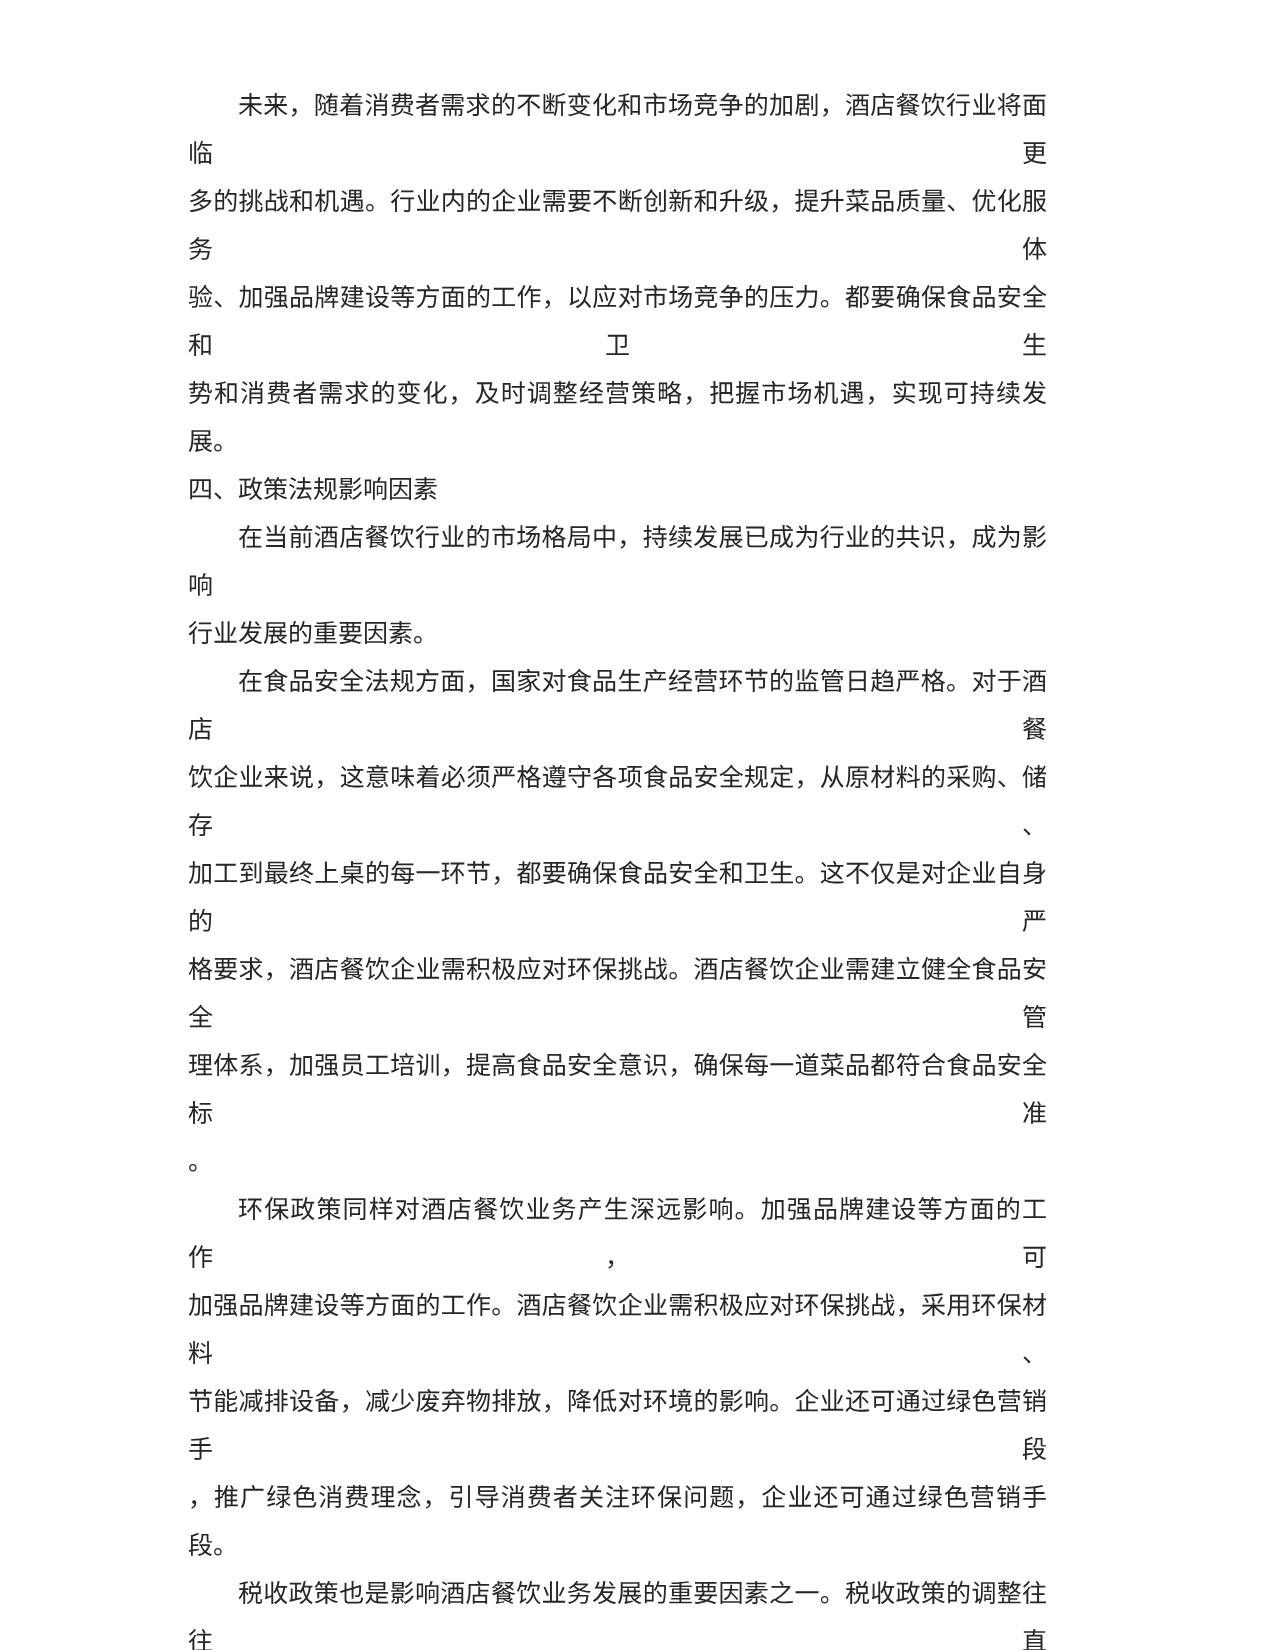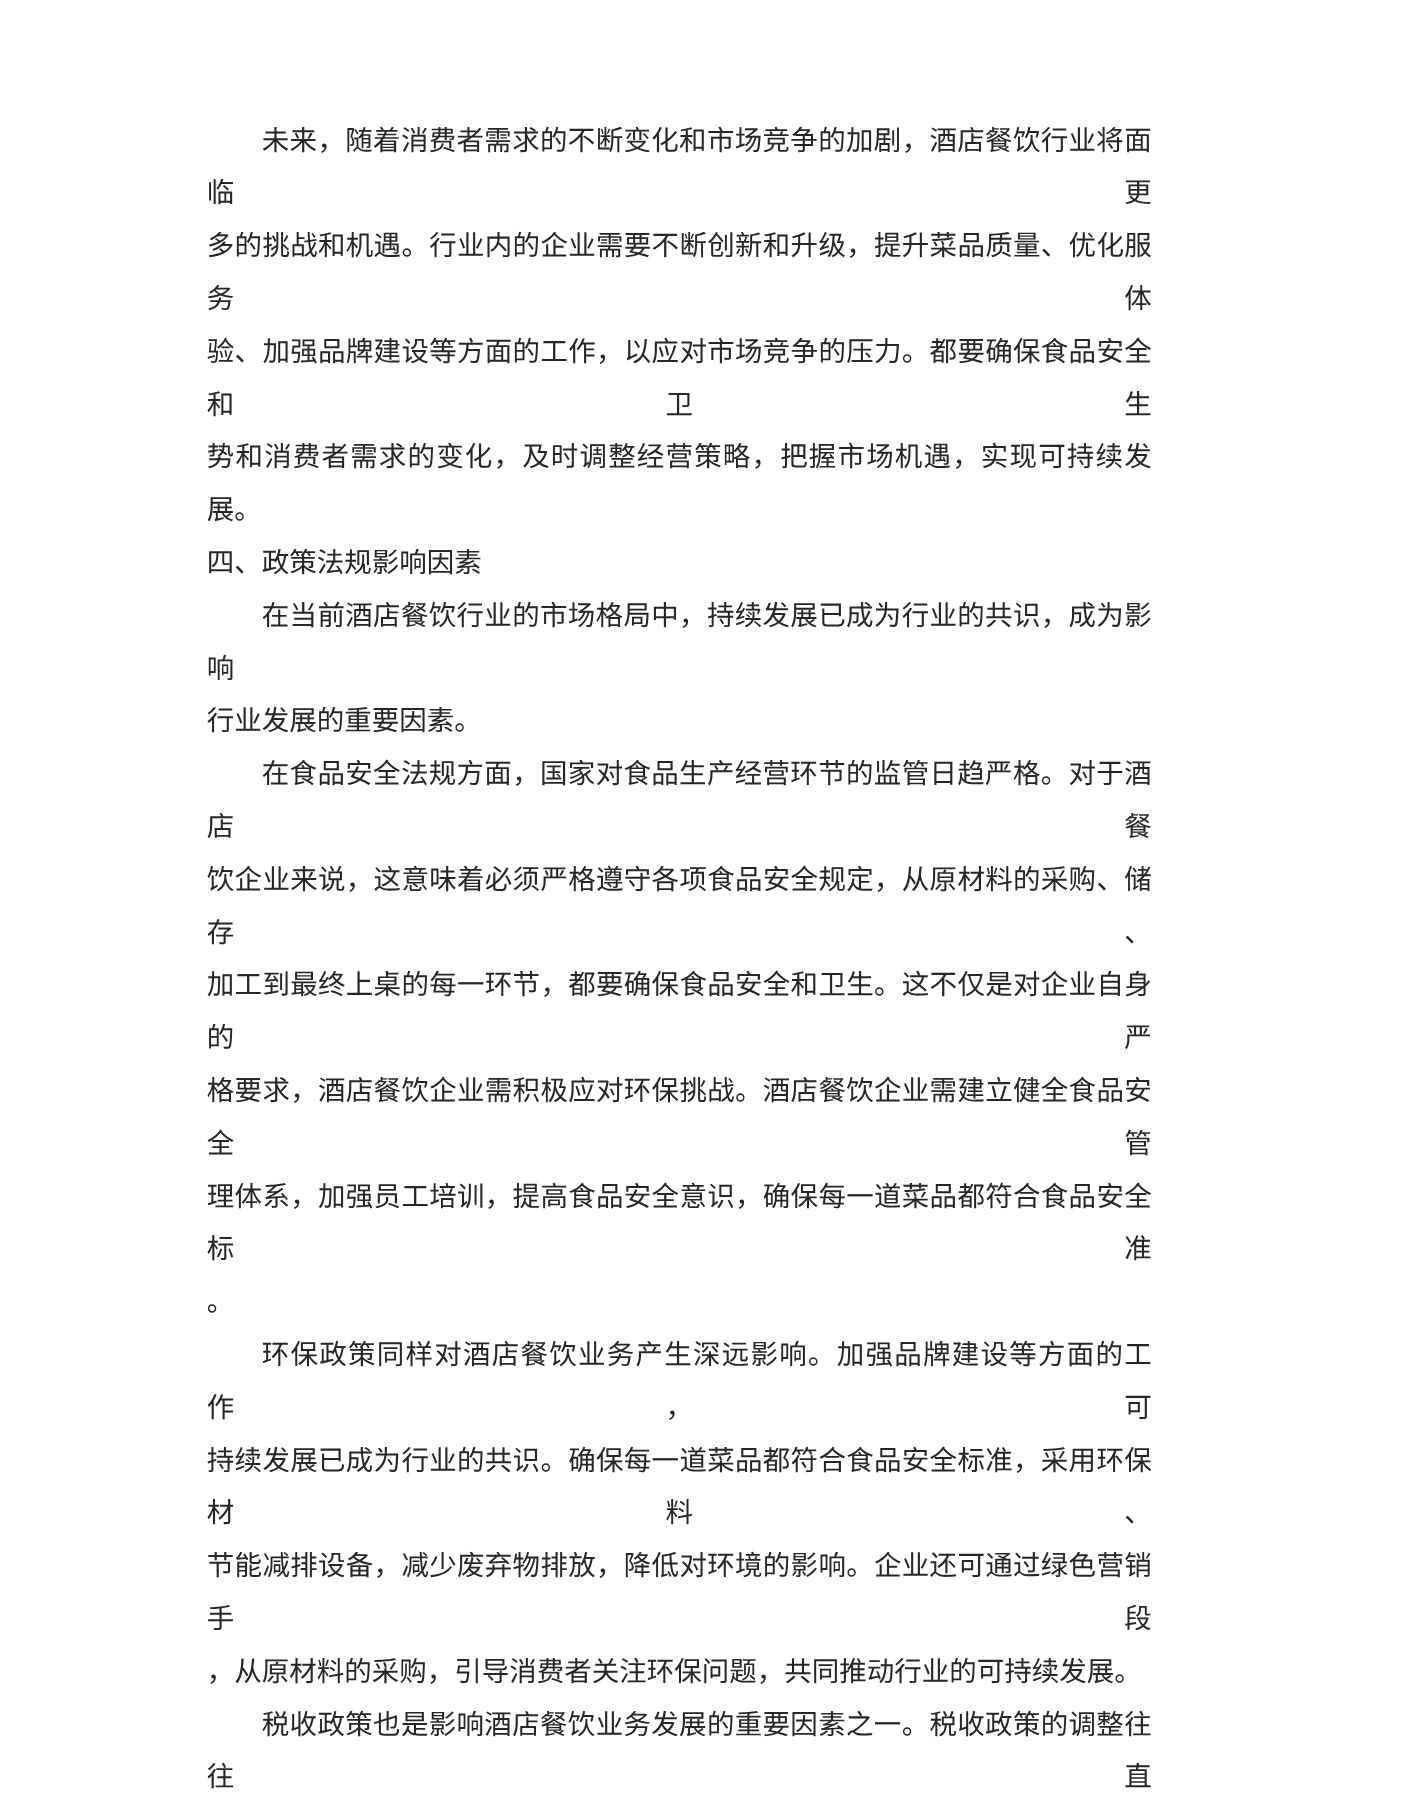--- a/index.html
+++ b/index.html
@@ -9,21 +9,21 @@
   }
   body {
     width: 1275px;
     height: 1650px;
     overflow: hidden;
   }
   .page {
     box-sizing: border-box;
     width: 1013px;
     height: 1650px;
-    padding: 105px 228px 0 188px;
+    padding: 82px 228px 0 188px;
     background: var(--bg-color, #ffffff);
   }
   .doc-body {
     width: 859px;
   }
   .line {
     font-family: "Liberation Serif", "DejaVu Serif", serif;
     font-size: 25px;
     line-height: 48px;
     min-height: 48px;
@@ -51,18 +51,18 @@
       <div class="line">四、政策法规影响因素</div>
       <div class="line indent justify">在当前酒店餐饮行业的市场格局中，持续发展已成为行业的共识，成为影响</div>
       <div class="line">行业发展的重要因素。</div>
       <div class="line indent justify">在食品安全法规方面，国家对食品生产经营环节的监管日趋严格。对于酒店餐</div>
       <div class="line justify">饮企业来说，这意味着必须严格遵守各项食品安全规定，从原材料的采购、储存、</div>
       <div class="line justify">加工到最终上桌的每一环节，都要确保食品安全和卫生。这不仅是对企业自身的严</div>
       <div class="line justify">格要求，酒店餐饮企业需积极应对环保挑战。酒店餐饮企业需建立健全食品安全管</div>
       <div class="line justify">理体系，加强员工培训，提高食品安全意识，确保每一道菜品都符合食品安全标准</div>
       <div class="line">。</div>
       <div class="line indent justify">环保政策同样对酒店餐饮业务产生深远影响。加强品牌建设等方面的工作，可</div>
-      <div class="line justify">持续发展已成为行业的共识。确保每一道菜品都符合食品安全标准，采用环保材料、</div>
+      <div class="line justify">加强品牌建设等方面的工作。酒店餐饮企业需积极应对环保挑战，采用环保材料、</div>
       <div class="line justify">节能减排设备，减少废弃物排放，降低对环境的影响。企业还可通过绿色营销手段</div>
-      <div class="line">，从原材料的采购，引导消费者关注环保问题，共同推动行业的可持续发展。</div>
+      <div class="line">，推广绿色消费理念，引导消费者关注环保问题，企业还可通过绿色营销手段。</div>
       <div class="line indent justify">税收政策也是影响酒店餐饮业务发展的重要因素之一。税收政策的调整往往直</div>
     </div>
 </div>
 
 </body></html>

